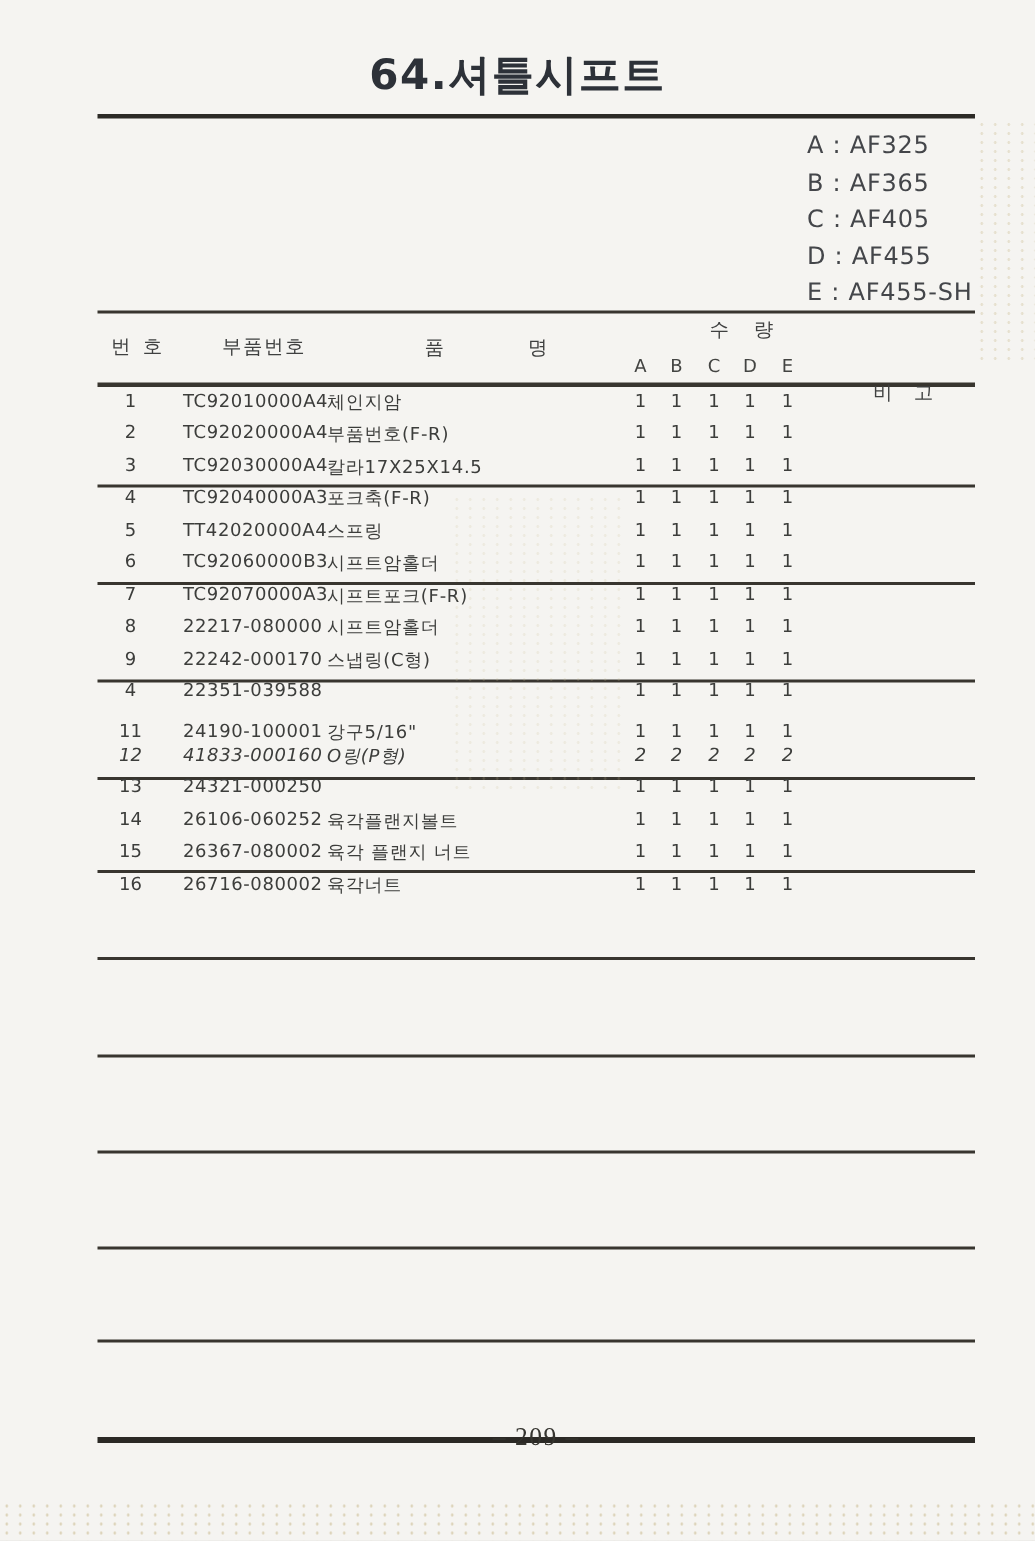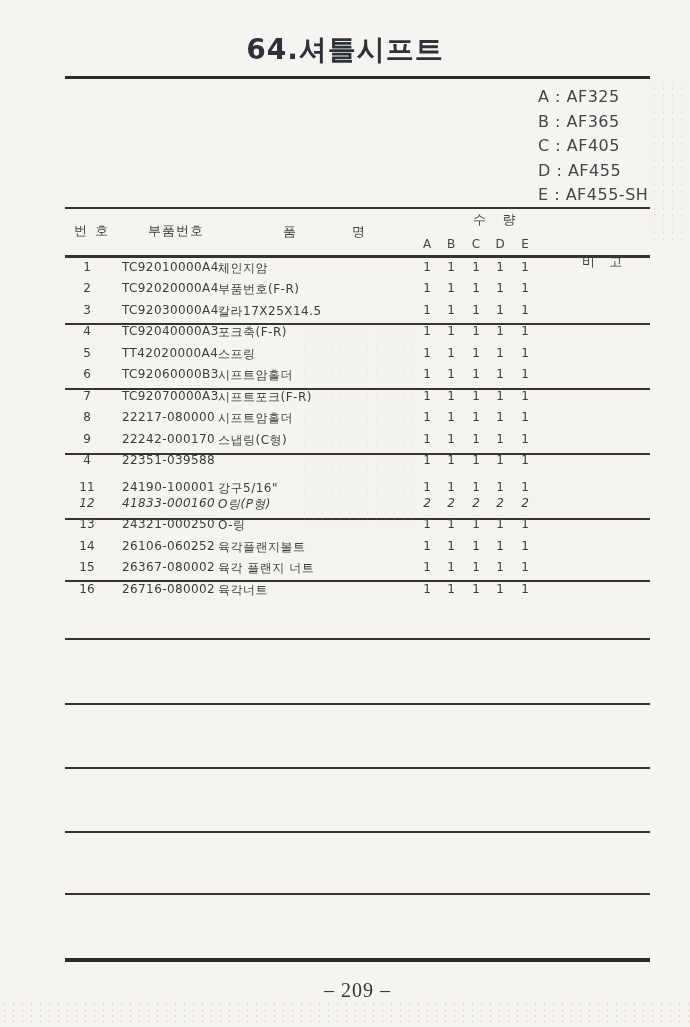--- a/index.html
+++ b/index.html
@@ -40,23 +40,23 @@
   }
   
   .row{position:absolute;left:0;width:690px;height:20px;}
   .row span{position:absolute;top:0;font-size:12px;color:#3c3d3b;white-space:pre;}
   .c-no{left:65px;width:44px;text-align:center;}
   .c-part{left:122px;width:100px;letter-spacing:0.4px;}
   .c-name{left:218px;width:190px;letter-spacing:0.5px;}
   .c-qty{width:20px;text-align:center;}
   
   .pageno{
-    position:absolute;top:979px;left:65px;width:585px;text-align:center;
+    position:absolute;top:948px;left:65px;width:585px;text-align:center;
     font-family:"Liberation Serif","DejaVu Serif",serif;
-    font-size:20px;color:#35342f;letter-spacing:1px;
+    font-size:17px;color:#35342f;letter-spacing:1px;
   }
   
   .speckles{
     position:absolute;pointer-events:none;
     background-image:radial-gradient(circle,#c9ba8e 0.8px,transparent 1.1px);
     background-size:9px 6px;opacity:0.55;
   }
   .speckles.bottom{left:0;right:0;bottom:0;height:26px;}
   .speckles.right{right:0;top:80px;width:40px;height:160px;opacity:0.35;}
   .speckles.mid{left:300px;top:330px;width:120px;height:200px;opacity:0.18;}
@@ -215,21 +215,20 @@
         <span class="c-name">O링(P형)</span>
         <span class="c-qty" style="left: 417px;">2</span>
         <span class="c-qty" style="left: 441px;">2</span>
         <span class="c-qty" style="left: 466px;">2</span>
         <span class="c-qty" style="left: 490px;">2</span>
         <span class="c-qty" style="left: 515px;">2</span>
       </div>
       <div class="row" style="top: 517.4px;">
         <span class="c-no">13</span>
         <span class="c-part">24321-000250</span>
-        <span class="c-name">O-링</span>
         <span class="c-qty" style="left: 417px;">1</span>
         <span class="c-qty" style="left: 441px;">1</span>
         <span class="c-qty" style="left: 466px;">1</span>
         <span class="c-qty" style="left: 490px;">1</span>
         <span class="c-qty" style="left: 515px;">1</span>
       </div>
       <div class="row" style="top: 538.85px;">
         <span class="c-no">14</span>
         <span class="c-part">26106-060252</span>
         <span class="c-name">육각플랜지볼트</span>

